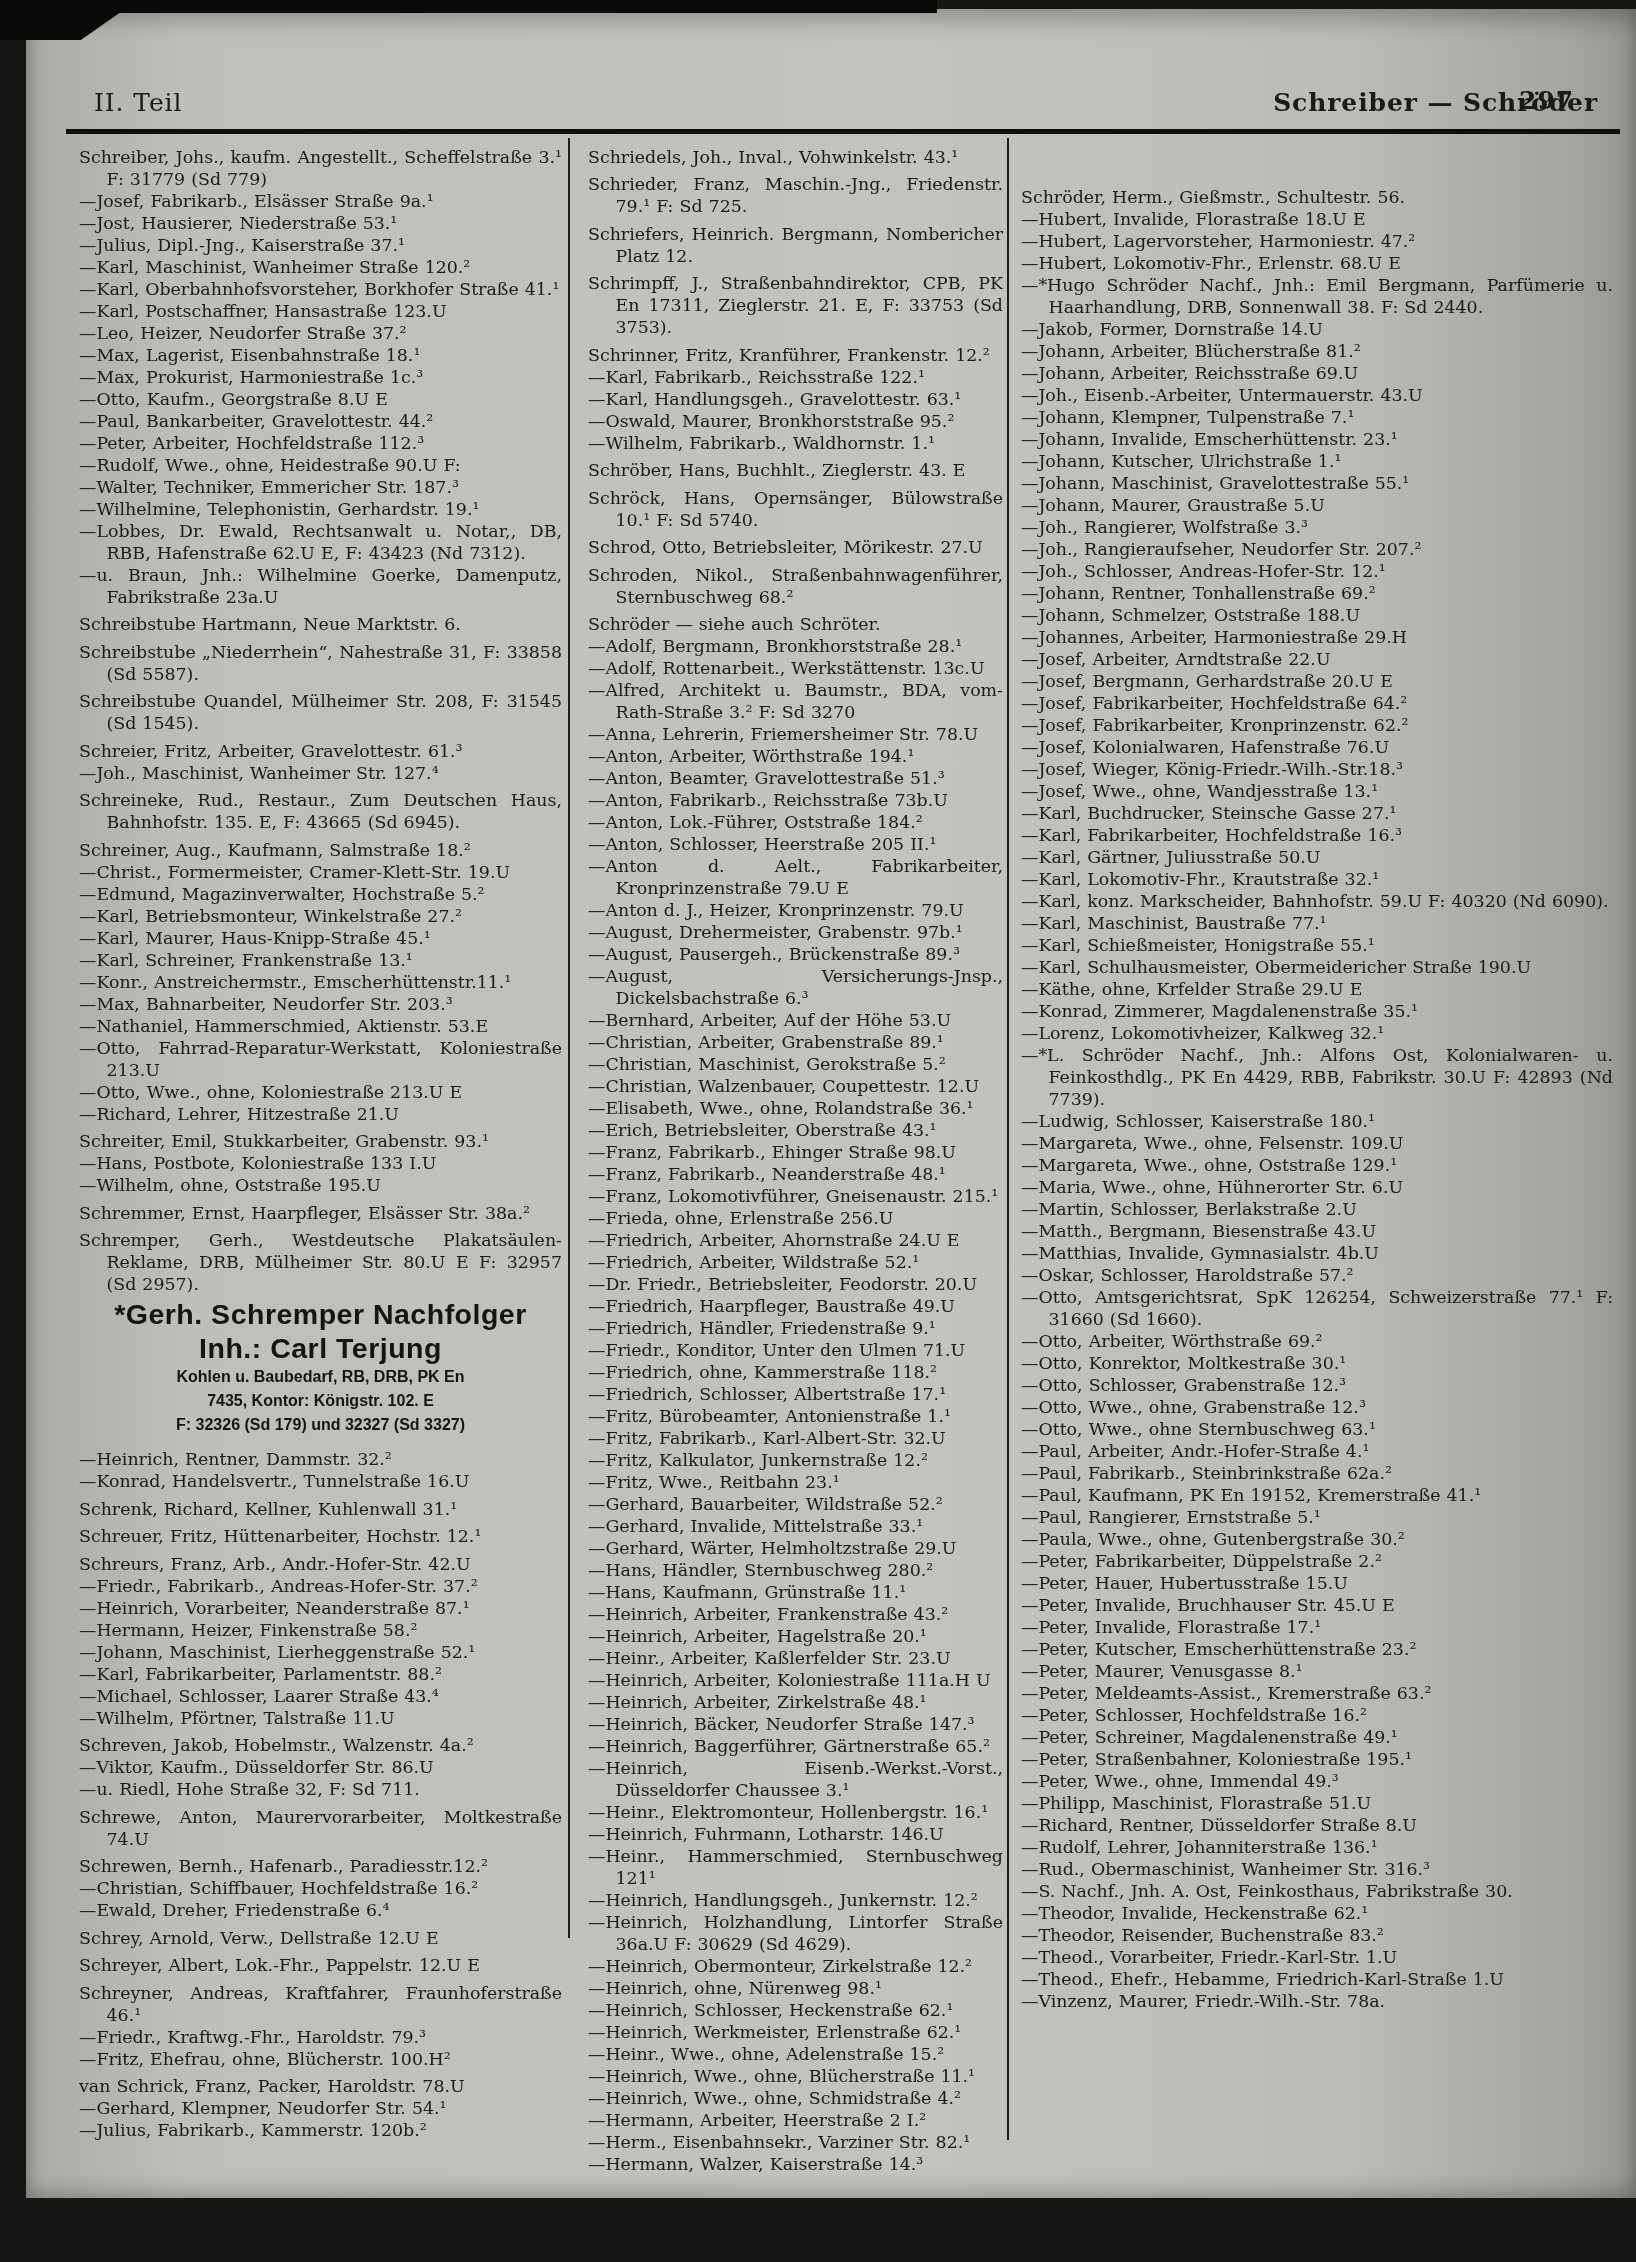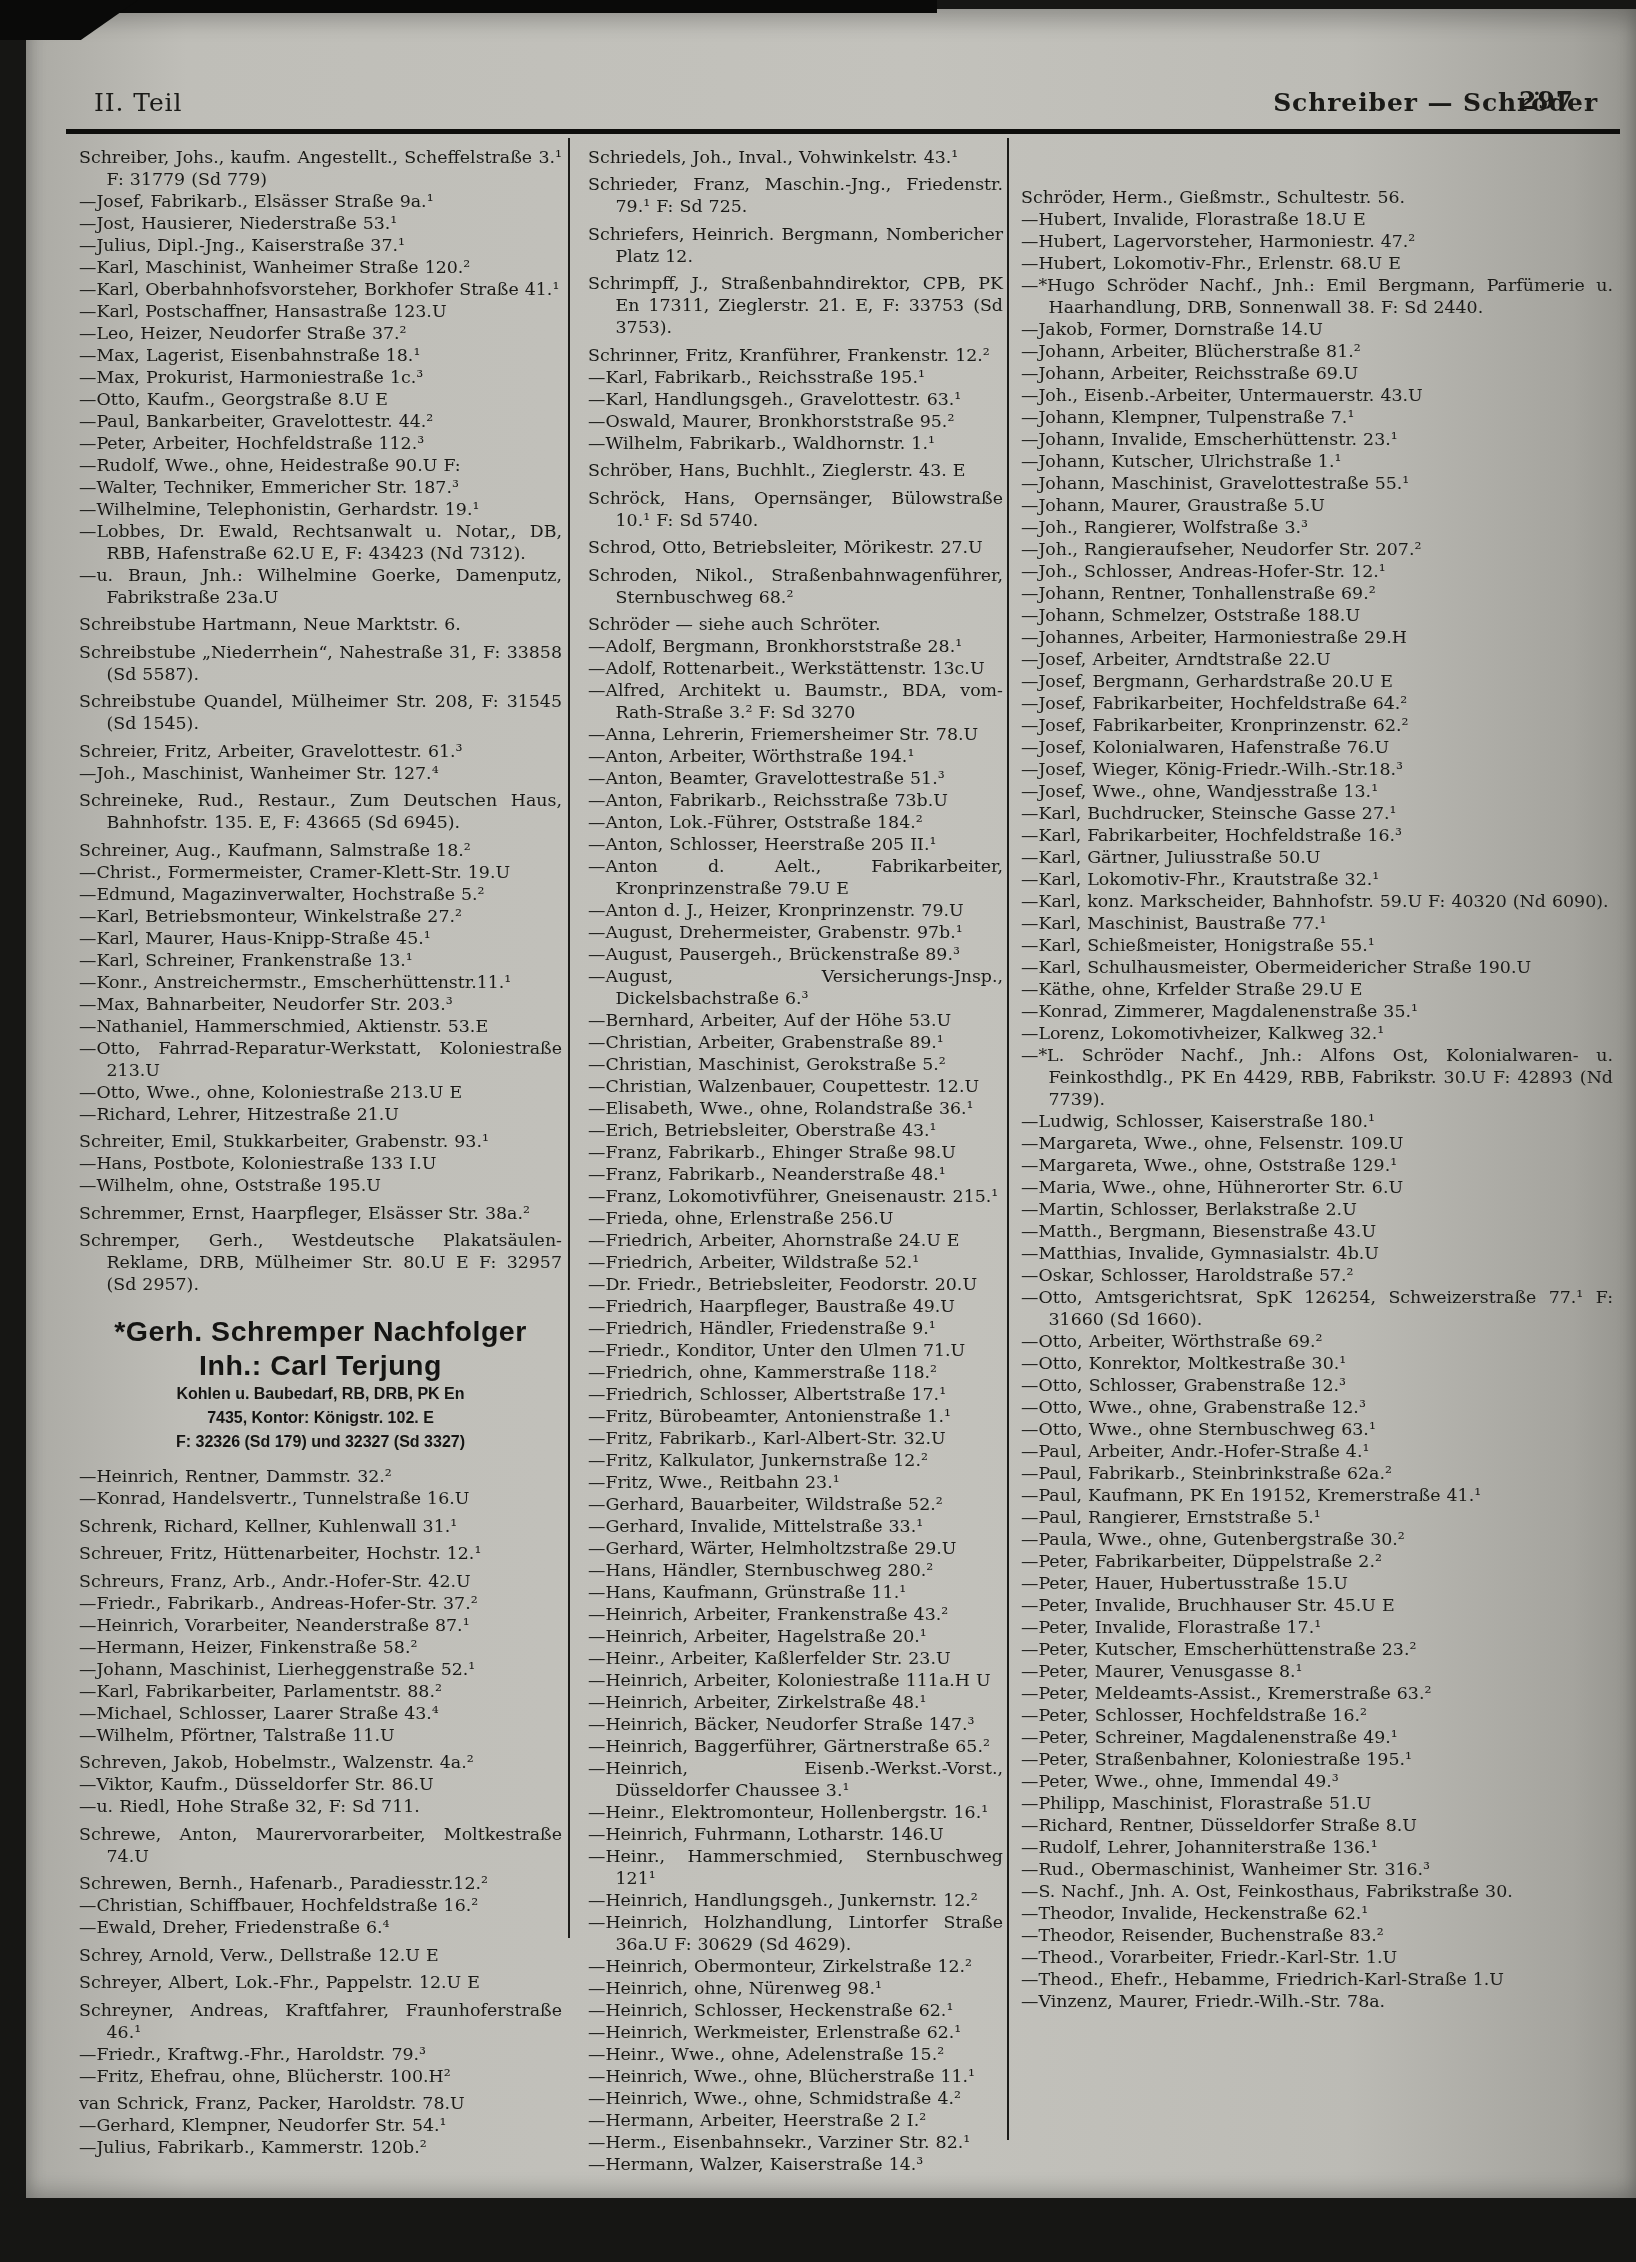--- a/index.html
+++ b/index.html
@@ -34,21 +34,21 @@
   .col{position:absolute;top:140px;font-size:17.4px;line-height:22px;}
   .col1{left:79px;width:483px;}
   .col2{left:588px;width:415px;}
   .col3{left:1021px;width:592px;margin-top:40px;}
   .e{
     margin:0;padding-left:27.5px;text-indent:-27.5px;text-align:justify;
     word-spacing:0.5px;
   }
   .e.main{margin-top:5.5px;}
   .ad{
-    margin:19px 0 11px 0;text-align:center;
+    margin:2px 0 11px 0;text-align:center;
     font-family:"Liberation Sans","DejaVu Sans",sans-serif;color:#141412;
   }
   .ad-xl{font-size:28.5px;font-weight:bold;line-height:34px;letter-spacing:0.5px;}
   .ad-md{font-size:16px;font-weight:bold;line-height:24px;}
   
   .edge-top{position:absolute;left:0;top:0;width:937px;height:13px;background:#0a0a09;}
   .edge-corner{position:absolute;left:0;top:0;width:138px;height:40px;background:#0a0a09;transform:skewX(-55deg);transform-origin:top left;}
 </style>
 </head>
 <body>
@@ -142,21 +142,21 @@
       <p class="e main">van Schrick, Franz, Packer, Haroldstr. 78.U</p>
       <p class="e sub">—Gerhard, Klempner, Neudorfer Str. 54.¹</p>
       <p class="e sub">—Julius, Fabrikarb., Kammerstr. 120b.²</p>
     </div>
   <div class="col col2">
       <p class="e main">Schriedels, Joh., Inval., Vohwinkelstr. 43.¹</p>
       <p class="e main">Schrieder, Franz, Maschin.-Jng., Friedenstr. 79.¹ F: Sd 725.</p>
       <p class="e main">Schriefers, Heinrich. Bergmann, Nombericher Platz 12.</p>
       <p class="e main">Schrimpff, J., Straßenbahndirektor, CPB, PK En 17311, Zieglerstr. 21. E, F: 33753 (Sd 3753).</p>
       <p class="e main">Schrinner, Fritz, Kranführer, Frankenstr. 12.²</p>
-      <p class="e sub">—Karl, Fabrikarb., Reichsstraße 195.¹</p>
+      <p class="e sub">—Karl, Fabrikarb., Reichsstraße 122.¹</p>
       <p class="e sub">—Karl, Handlungsgeh., Gravelottestr. 63.¹</p>
       <p class="e sub">—Oswald, Maurer, Bronkhorststraße 95.²</p>
       <p class="e sub">—Wilhelm, Fabrikarb., Waldhornstr. 1.¹</p>
       <p class="e main">Schröber, Hans, Buchhlt., Zieglerstr. 43. E</p>
       <p class="e main">Schröck, Hans, Opernsänger, Bülowstraße 10.¹ F: Sd 5740.</p>
       <p class="e main">Schrod, Otto, Betriebsleiter, Mörikestr. 27.U</p>
       <p class="e main">Schroden, Nikol., Straßenbahnwagenführer, Sternbuschweg 68.²</p>
       <p class="e main">Schröder — siehe auch Schröter.</p>
       <p class="e sub">—Adolf, Bergmann, Bronkhorststraße 28.¹</p>
       <p class="e sub">—Adolf, Rottenarbeit., Werkstättenstr. 13c.U</p>

